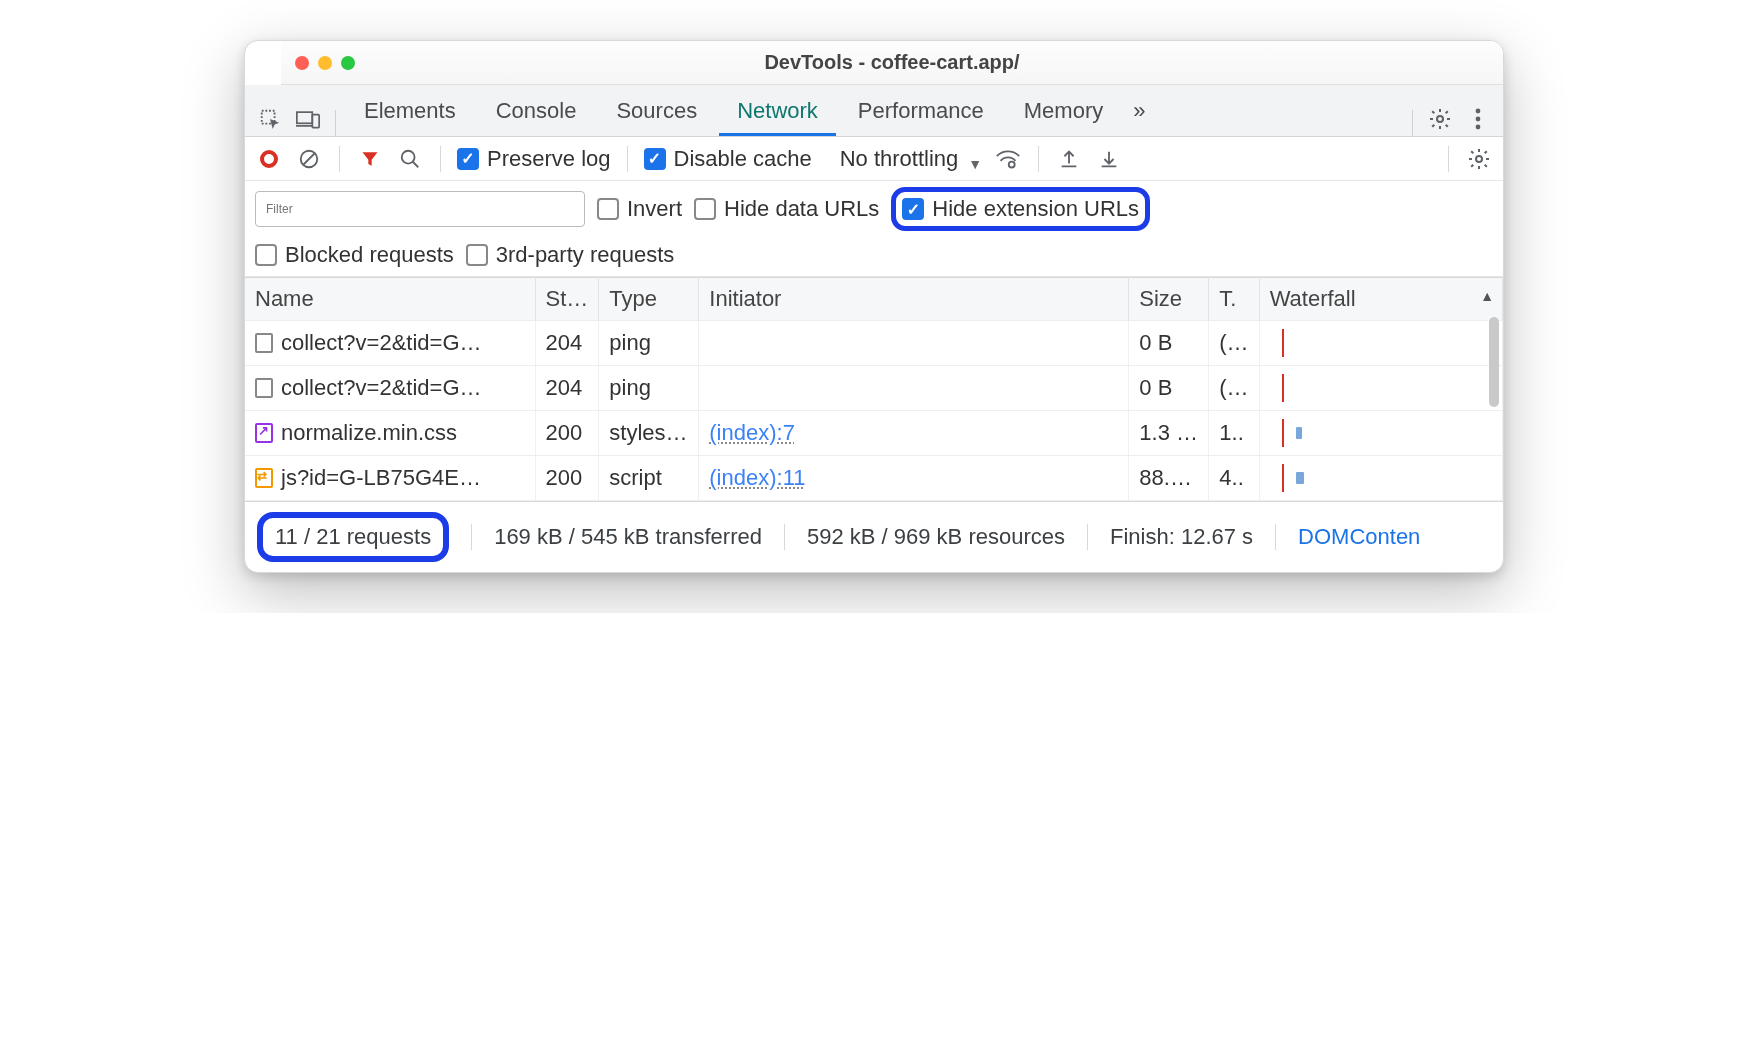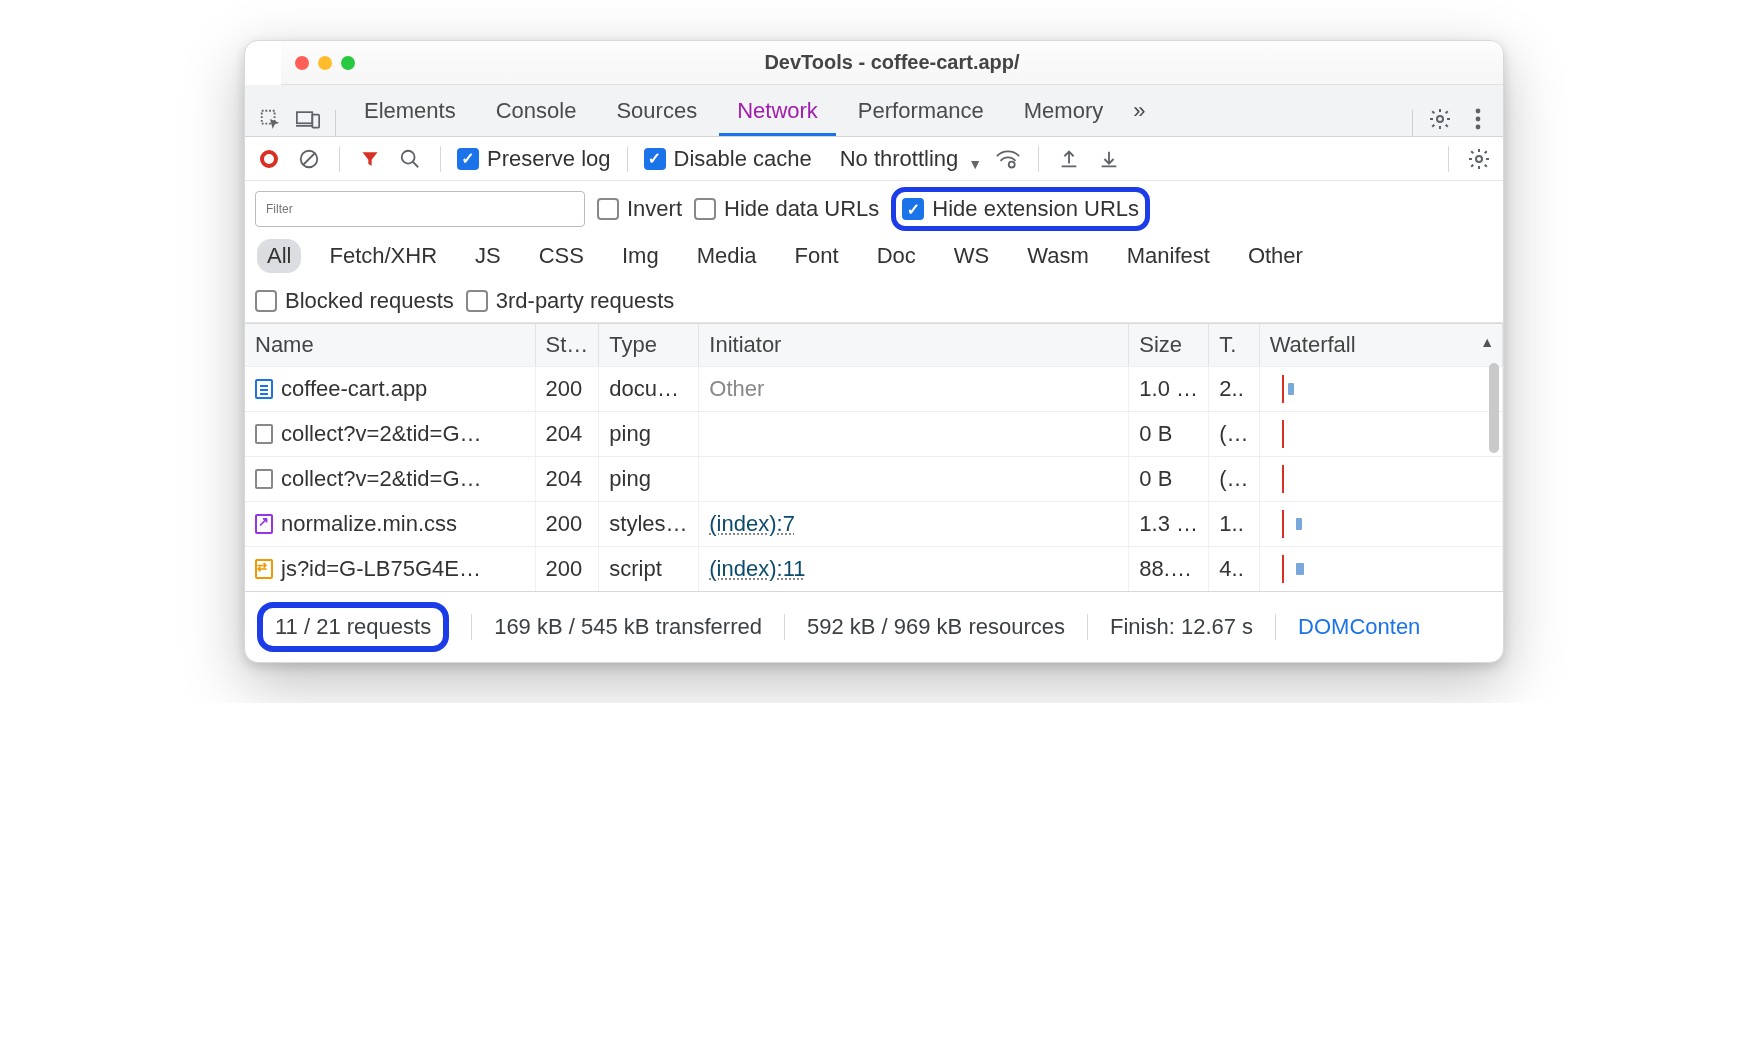--- a/index.html
+++ b/index.html
@@ -39,21 +39,21 @@
   .dot.green { background:#28c840; }
   .title { position:absolute; left:0; right:0; text-align:center; font-weight:600; font-size:20px; color:#444; pointer-events:none;}
   
   .tabsbar {
     display:flex; align-items:flex-end; height:52px; background:#f1f3f4;
     border-bottom:1px solid #d4d4d4; padding:0 8px; gap:4px;
   }
   .tabsbar .iconbtn { width:34px; height:34px; display:flex; align-items:center; justify-content:center; color:#555; border-radius:4px;}
   .tabsbar .vsep { width:1px; height:26px; background:#d0d0d0; margin:0 6px;}
   .tabsbar .tab { padding:12px 18px; font-size:22px; color:#4b4b4b; cursor:pointer; }
-  .tabsbar .tab.active { color:#a21caf; border-bottom:3px solid #1a73e8; padding-bottom:9px; font-weight:500;}
+  .tabsbar .tab.active { color:#0f766e; border-bottom:3px solid #1a73e8; padding-bottom:9px; font-weight:500;}
   .tabsbar .spacer { flex:1; }
   
   .row { display:flex; align-items:center; padding:6px 10px; gap:12px; border-bottom:1px solid #e6e6e6; min-height:44px; flex-wrap:wrap;}
   .row .vsep { width:1px; height:26px; background:#d8d8d8; margin:0 4px;}
   .iconbtn { display:flex; align-items:center; justify-content:center; width:28px; height:28px; color:#5f6368;}
   .redring { width:18px; height:18px; border:4px solid #d93025; border-radius:50%; }
   .funnel { color:#d93025; }
   .chk { display:flex; align-items:center; gap:8px; font-size:22px; color:#333; }
   .chk .box { width:22px; height:22px; border:2px solid #888; border-radius:4px; display:flex; align-items:center; justify-content:center; }
   .chk .box.checked { background:#1a73e8; border-color:#1a73e8; color:#fff; }
@@ -78,21 +78,21 @@
   .col-t { width:42px;}
   .col-wf { width:auto;}
   .file-ico { display:inline-block; width:18px; height:20px; margin-right:8px; vertical-align:-3px;}
   .ico-doc { border:2px solid #1a73e8; border-radius:2px; position:relative;}
   .ico-doc::after{content:"";position:absolute;left:3px;right:3px;top:4px;border-top:2px solid #1a73e8;box-shadow:0 4px 0 #1a73e8,0 8px 0 #1a73e8;}
   .ico-blank{border:2px solid #888;border-radius:2px;}
   .ico-css{border:2px solid #9334e6;border-radius:2px;position:relative;}
   .ico-css::after{content:"↗";position:absolute;left:1px;top:-2px;color:#9334e6;font-size:13px;font-weight:700;}
   .ico-js{border:2px solid #f29900;border-radius:2px;position:relative;}
   .ico-js::after{content:"⇄";position:absolute;left:0;top:-1px;color:#f29900;font-size:12px;font-weight:700;}
-  .initiator-link{color:#0c4a6e;text-decoration:underline dotted #888;}
+  .initiator-link{color:#3b82f6;text-decoration:underline dotted #888;}
   .waterfall-cell{position:relative;height:28px;}
   .wf-line{position:absolute;top:0;bottom:0;width:2px;background:#d93025;left:12px;}
   .wf-bar{position:absolute;top:8px;height:12px;background:#7aa7d9;border-radius:1px;}
   .tablewrap{position:relative; max-height:268px; overflow:hidden;}
   .scrollbar{position:absolute;right:4px;top:40px;width:10px;height:90px;background:#c9c9c9;border-radius:5px;}
   .th-sort{position:absolute;right:8px;top:10px;color:#555;font-size:14px;}
   
   .statusbar{display:flex;align-items:center;gap:22px;padding:10px 12px;border-top:1px solid #d8d8d8;font-size:22px;color:#3c4043;}
   .statusbar .vsep{width:1px;height:26px;background:#d8d8d8;}
   .statusbar .link{color:#1a73e8;}
@@ -228,34 +228,20 @@
       <span>Hide data URLs</span>
     </label>
     <span class="highlight-box">
       <label class="chk">
         <span class="box checked"></span>
         <span>Hide extension URLs</span>
       </label>
     </span>
   </div>
 
-  <div class="chips" style="border-bottom:none">
-    <span class="chip active">All</span>
-    <span class="chip">Fetch/XHR</span>
-    <span class="chip">JS</span>
-    <span class="chip">CSS</span>
-    <span class="chip">Img</span>
-    <span class="chip">Media</span>
-    <span class="chip">Font</span>
-    <span class="chip">Doc</span>
-    <span class="chip">WS</span>
-    <span class="chip">Wasm</span>
-    <span class="chip">Manifest</span>
-    <span class="chip">Other</span>
-  </div>
 
   <div class="row">
     <label class="chk">
       <span class="box"></span>
       <span>Blocked requests</span>
     </label>
     <label class="chk">
       <span class="box"></span>
       <span>3rd-party requests</span>
     </label>
@@ -268,34 +254,20 @@
           <th class="col-name">Name</th>
           <th class="col-st">St…</th>
           <th class="col-type">Type</th>
           <th class="col-init">Initiator</th>
           <th class="col-size" style="text-align:left">Size</th>
           <th class="col-t">T.</th>
           <th class="col-wf"><span>Waterfall</span><span class="th-sort">▲</span></th>
         </tr>
       </thead>
       <tbody id="tbody">
-          <tr>
-    <td class="col-name"><span class="file-ico ico-doc"></span><span>coffee-cart.app</span></td>
-    <td class="col-st">200</td>
-    <td class="col-type">docu…</td>
-    <td class="col-init"><span style="color:#888">Other</span></td>
-    <td class="col-size">1.0 …</td>
-    <td class="col-t">2..</td>
-    <td class="col-wf">
-              <div class="waterfall-cell">
-                <div class="wf-line"></div>
-                <div class="wf-bar" style="left:18px;width:6px"></div>
-              </div>
-            </td>
-          </tr>
           <tr>
     <td class="col-name"><span class="file-ico ico-blank"></span><span>collect?v=2&amp;tid=G…</span></td>
     <td class="col-st">204</td>
     <td class="col-type">ping</td>
     <td class="col-init"><span style="color:#888"></span></td>
     <td class="col-size">0 B</td>
     <td class="col-t">(…</td>
     <td class="col-wf">
               <div class="waterfall-cell">
                 <div class="wf-line"></div>

